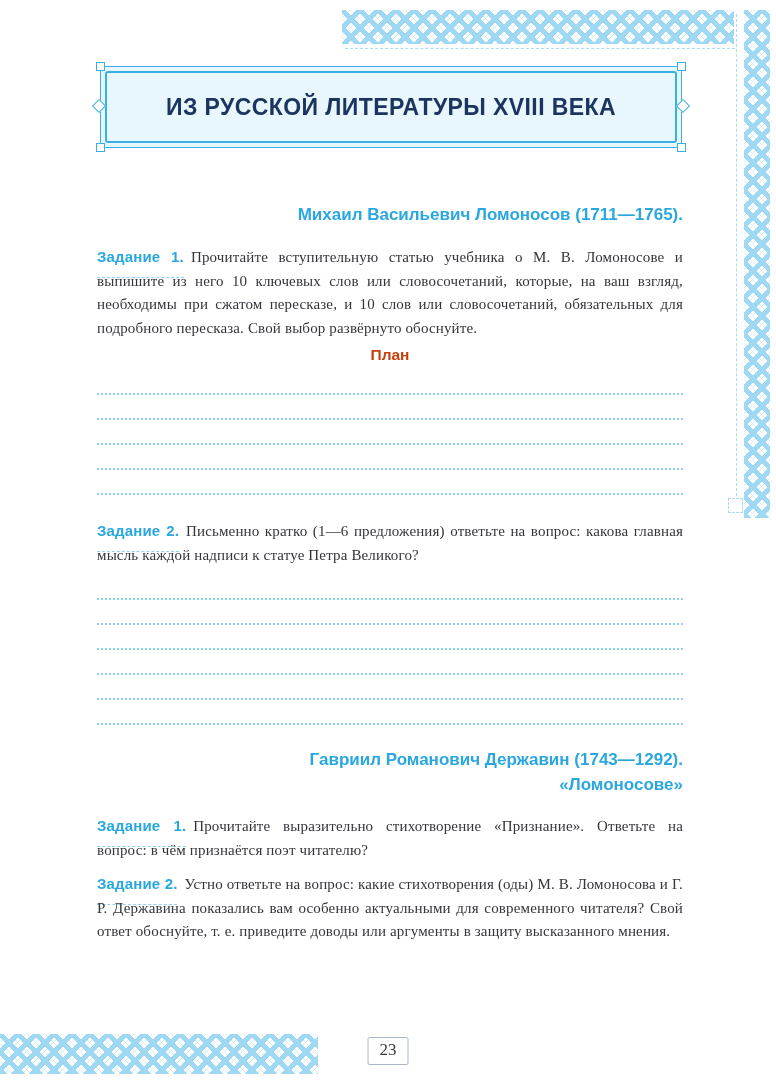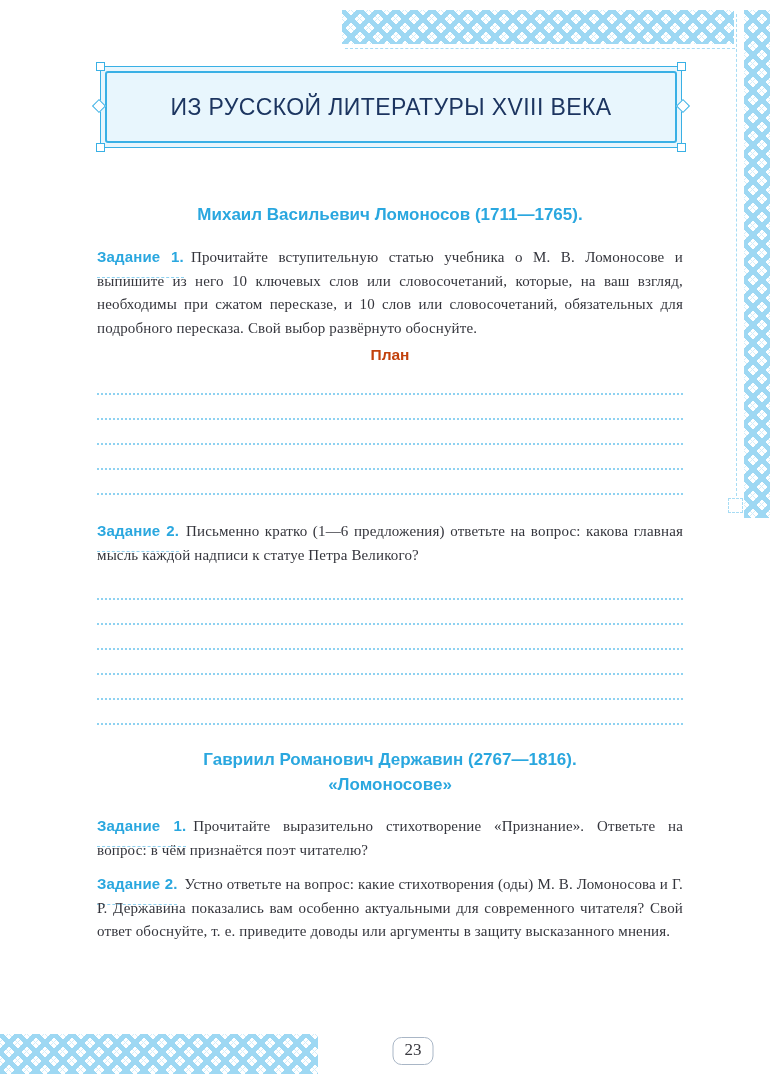--- a/index.html
+++ b/index.html
@@ -32,21 +32,21 @@
     position:absolute; left:100px; top:66px; width:582px; height:82px;
     background:#e8f6fd; border:1.5px solid #39b0e5; border-radius:5px;
     display:flex; align-items:center; justify-content:center;
   }
   .title-box::before {
     content:""; position:absolute; inset:4px;
     border:2.5px solid #39b0e5; border-radius:3px; pointer-events:none;
   }
   .chapter-title {
     position:relative; z-index:1; font-family:"Liberation Sans", sans-serif;
-    font-size:23px; font-weight:normal; color:#1c3560; letter-spacing:0.4px;
+    font-size:23px; font-weight:bold; color:#1c3560; letter-spacing:0.4px;
     text-align:center;
   }
   .corner-orn {
     position:absolute; width:9px; height:9px; background:#ffffff;
     border:1.5px solid #39b0e5; z-index:2;
   }
   .corner-orn.tl { left:-5px; top:-5px; }
   .corner-orn.tr { right:-5px; top:-5px; }
   .corner-orn.bl { left:-5px; bottom:-5px; }
   .corner-orn.br { right:-5px; bottom:-5px; }
@@ -55,21 +55,21 @@
     border:1.5px solid #39b0e5; transform:rotate(45deg); z-index:2; top:calc(50% - 6px);
   }
   .edge-orn.left  { left:-7px; }
   .edge-orn.right { right:-7px; }
 
   
   .content { position:absolute; left:97px; top:0; width:586px; }
 
   .section-title {
     font-family:"Liberation Sans", sans-serif; font-weight:bold; font-size:17px;
-    line-height:25px; color:#2aa7df; text-align:center;
+    line-height:25px; color:#2aa7df; text-align:right;
   }
   .st-lomonosov { margin-top:202px; }
   .st-derzhavin { margin-top:22px; }
 
   p.task-par {
     font-size:15px; line-height:23.5px; text-align:justify; color:#34353c;
     letter-spacing:0.15px;
   }
   .task-label {
     font-family:"Liberation Sans", sans-serif; font-weight:bold; color:#2aa7df;
@@ -88,21 +88,21 @@
 
   .lines { width:100%; }
   .lines-plan    { margin-top:5px; }
   .lines-statue  { margin-top:8px; }
   .answer-line { height:25px; border-bottom:2px dotted #8ed2f1; }
 
   
   .page-number-box {
     position:absolute; left:50%; top:1037px; transform:translateX(-50%);
     padding:2px 11px 4px; background:#ffffff; border:1px solid #a9b6c6;
-    border-radius:9px; font-size:17px; color:#3a3a40; z-index:3;margin-left:25px;
+    border-radius:2px; font-size:17px; color:#3a3a40; z-index:3;
   }
 </style>
 </head>
 <body>
 
 <div class="page">
 
   <div class="stitch stitch-top"></div>
   <div class="stitch stitch-right"></div>
   <div class="stitch stitch-bottom"></div>
@@ -144,21 +144,21 @@
     <div class="lines lines-statue">
       <div class="answer-line"></div>
       <div class="answer-line"></div>
       <div class="answer-line"></div>
       <div class="answer-line"></div>
       <div class="answer-line"></div>
       <div class="answer-line"></div>
     </div>
 
     <h2 class="section-title st-derzhavin">
-      <span>Гавриил Романович Державин (2767—1816).</span><br>
+      <span>Гавриил Романович Державин (1743—1292).</span><br>
       <span>«Ломоносове»</span>
     </h2>
 
     <p class="task-par p-d1"><span class="task-label">Задание 1.</span><span>Прочитайте выразительно стихотворение «Признание». Ответьте на вопрос: в чём признаётся поэт читателю?</span></p>
 
     <p class="task-par p-d2"><span class="task-label">Задание 2.</span><span>Устно ответьте на вопрос: какие стихотворения (оды) М. В. Ломоносова и Г. Р. Державина показались вам особенно актуальными для современного читателя? Свой ответ обоснуйте, т. е. приведите доводы или аргументы в защиту высказанного мнения.</span></p>
 
   </div>
 
   <div class="page-number-box">

